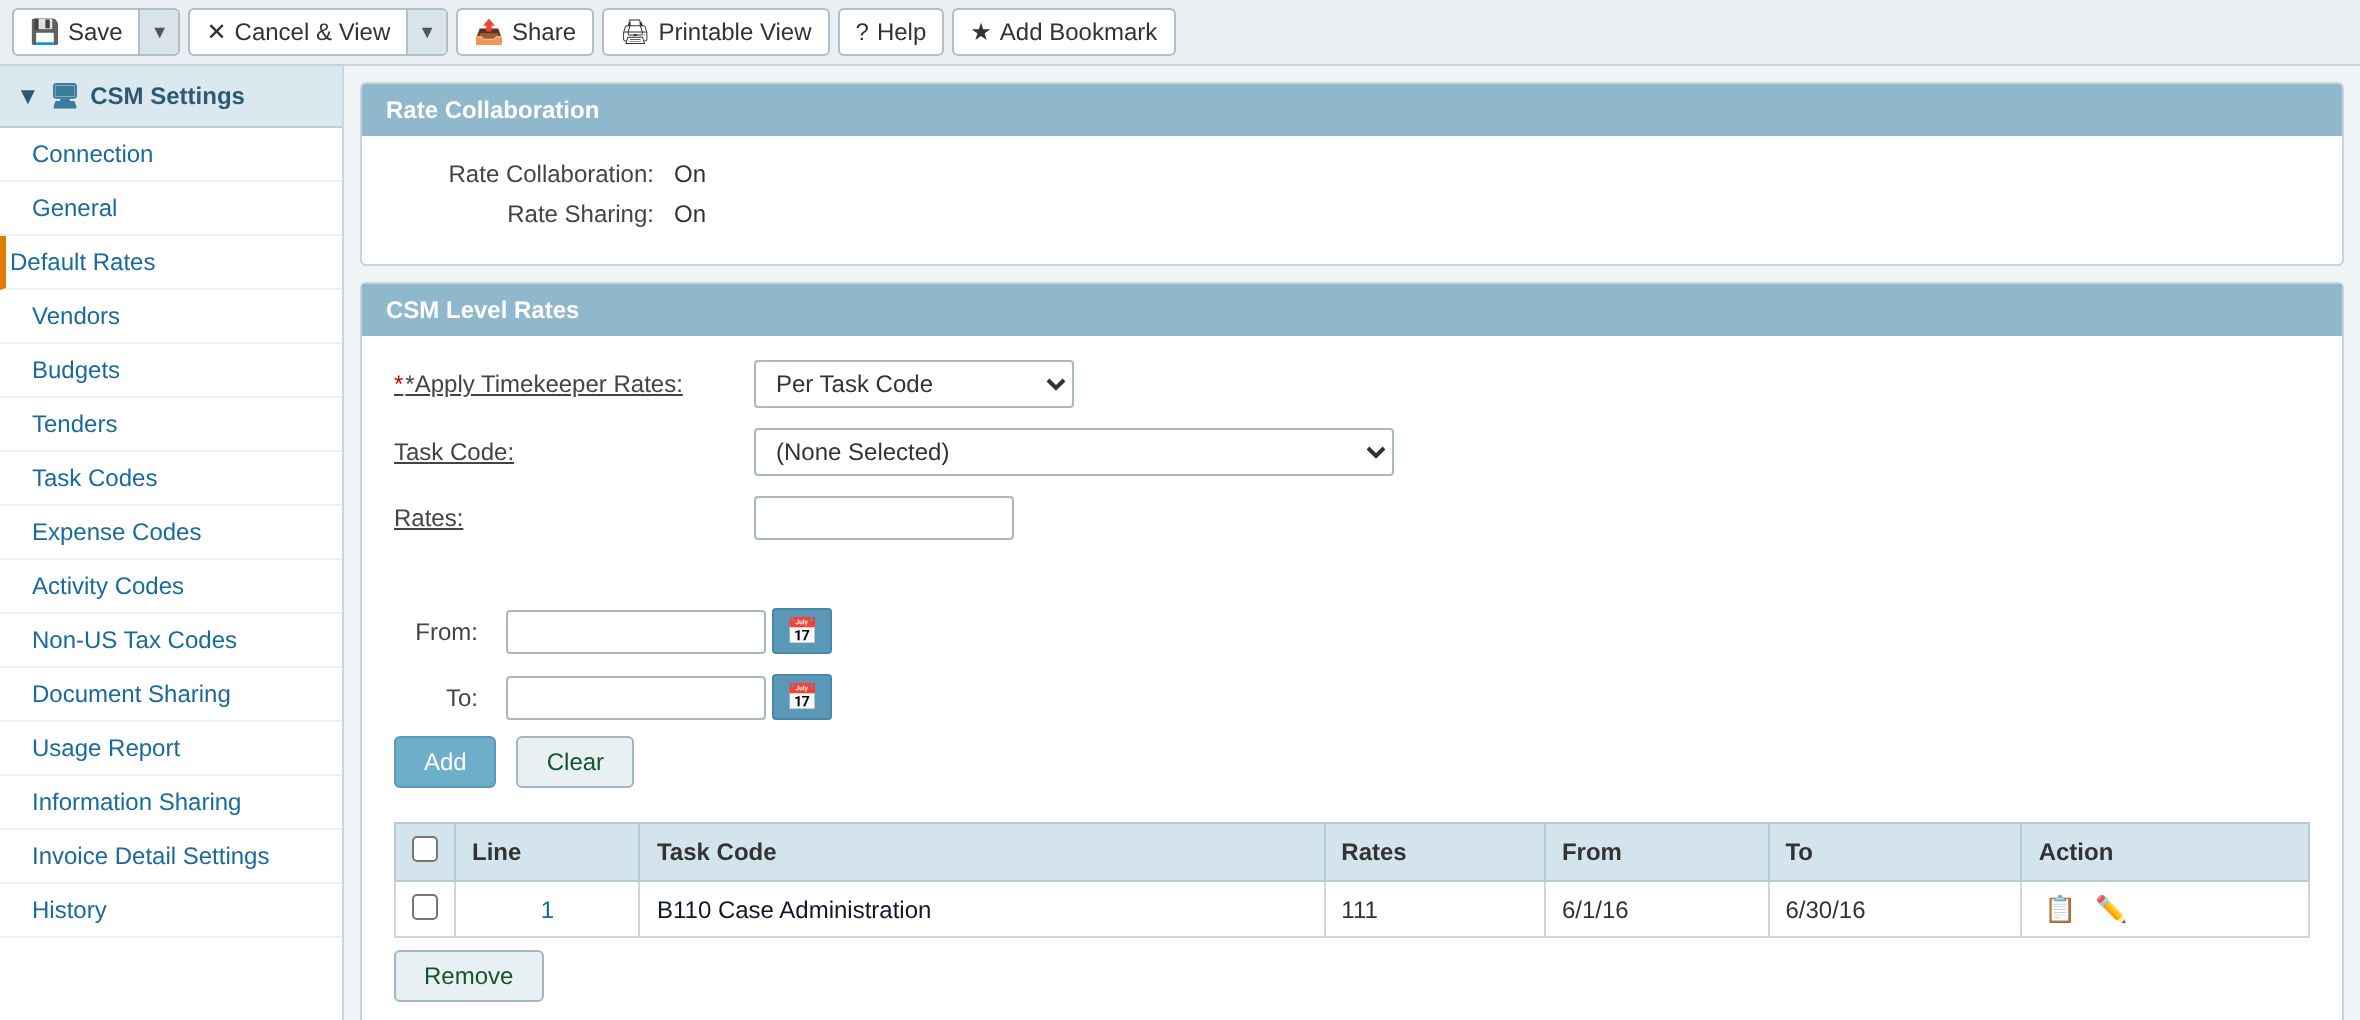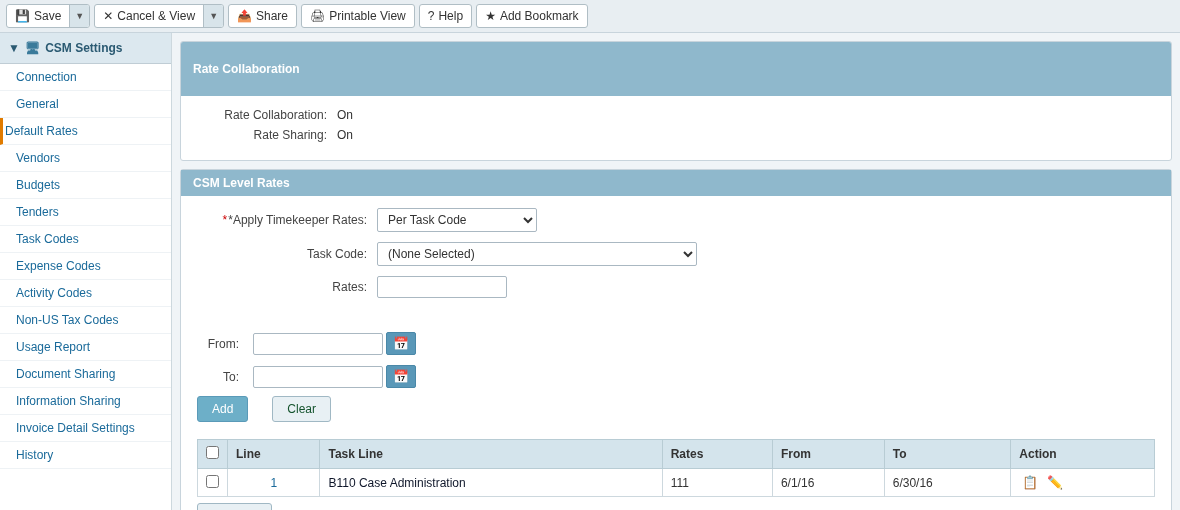--- a/index.html
+++ b/index.html
@@ -23,50 +23,50 @@
     .sidebar { width: 172px; background: #fff; border-right: 1px solid #cdd8de; overflow-y: auto; flex-shrink: 0; }
     .sidebar-header { display: flex; align-items: center; gap: 5px; padding: 8px 8px; background: #dce8ef; border-bottom: 1px solid #c0cdd5; font-weight: bold; color: #2b5a72; font-size: 12px; cursor: pointer; }
     .sidebar-item { padding: 6px 12px 6px 16px; color: #1a6a9a; cursor: pointer; border-bottom: 1px solid #eef2f5; }
     .sidebar-item.active-indicator { border-left: 3px solid #e07b00; padding-left: 2px; background: #fff; }
 
     
     .content { flex: 1; overflow-y: auto; padding: 0; background: #f0f4f7; }
 
     
     .panel { background: #fff; margin: 8px; border: 1px solid #c8d4dc; border-radius: 3px; }
-    .panel-header { background: #8fb8cc; color: #fff; padding: 20px 12px; font-size: 12px; font-weight: bold; border-radius: 2px 2px 0 0; }
+    .panel-header { background: #8fb8cc; color: #fff; padding: 6px 12px; font-size: 12px; font-weight: bold; border-radius: 2px 2px 0 0; }
     .panel-body { padding: 12px 16px; }
 
     .field-row { display: flex; align-items: center; margin-bottom: 6px; }
     .field-label { color: #444; min-width: 140px; text-align: right; padding-right: 10px; }
     .field-value { color: #333; }
 
     
     .csm-panel { background: #fff; margin: 8px; border: 1px solid #c8d4dc; border-radius: 3px; }
     .csm-panel-header { background: #8fb8cc; color: #fff; padding: 6px 12px; font-size: 12px; font-weight: bold; }
     .csm-panel-body { padding: 12px 16px; }
 
     .form-row { display: flex; align-items: center; margin-bottom: 10px; }
-    .form-label { color: #444; min-width: 180px; text-align: right; padding-right: 10px; }
+    .form-label { color: #444; min-width: 180px; padding-right: 10px; text-decoration: underline; }
     select, input[type="text"] {
       border: 1px solid #aab8c2; border-radius: 2px; padding: 3px 6px; font-size: 12px; background: #fff; color: #333;
     }
     select { min-width: 150px; }
     .task-code-select { min-width: 320px; }
     .rates-input { width: 130px; }
     .date-input { width: 130px; }
     .date-wrapper { display: flex; align-items: center; gap: 3px; }
     .cal-btn { background: #5a98b8; border: 1px solid #4a88a8; border-radius: 2px; padding: 3px 6px; cursor: pointer; color: #fff; font-size: 13px; }
     .right-field-row { display: flex; align-items: center; gap: 6px; }
 
     
     .btn { padding: 5px 14px; border-radius: 3px; border: 1px solid; cursor: pointer; font-size: 12px; }
     .btn-primary { background: #6dafc8; border-color: #5a9ab8; color: #fff; }
     .btn-secondary { background: #e8f0f4; border-color: #a0b8c4; color: #14532d; }
-    .btn-action { display: flex; gap: 24px; margin: 8px 0; }
+    .btn-action { display: flex; gap: 10px; margin: 8px 0; }
 
     
     .data-table { width: 100%; border-collapse: collapse; margin-top: 17px; }
     .data-table th { background: #d4e4ec; border: 1px solid #b8ccd4; padding: 6px 8px; text-align: left; color: #333; font-weight: bold; }
     .data-table td { border: 1px solid #cdd8de; padding: 5px 8px; background: #fff; color: #333; }
     .data-table td.num { text-align: center; color: #1a6a9a; }
     .data-table td.task-link { color: #0f172a; }
     .data-table .icon-btn { background: none; border: none; cursor: pointer; color: #5a8fa8; font-size: 13px; padding: 1px 3px; }
     .checkbox-col { width: 24px; text-align: center; }
 
@@ -140,24 +140,24 @@
     <div class="sidebar-item">
       <span>Expense Codes</span>
     </div>
     <div class="sidebar-item">
       <span>Activity Codes</span>
     </div>
     <div class="sidebar-item">
       <span>Non-US Tax Codes</span>
     </div>
     <div class="sidebar-item">
+      <span>Document Sharing</span>
+    </div>
+    <div class="sidebar-item">
       <span>Usage Report</span>
-    </div>
-    <div class="sidebar-item">
-      <span>Document Sharing</span>
     </div>
     <div class="sidebar-item">
       <span>Information Sharing</span>
     </div>
     <div class="sidebar-item">
       <span>Invoice Detail Settings</span>
     </div>
     <div class="sidebar-item">
       <span>History</span>
     </div>
@@ -233,21 +233,21 @@
         <div class="btn-action">
           <button class="btn btn-primary">Add</button>
           <button class="btn btn-secondary">Clear</button>
         </div>
 
         <table class="data-table">
           <thead>
             <tr>
               <th class="checkbox-col"><input type="checkbox" style=""></th>
               <th>Line</th>
-              <th>Task Line</th>
+              <th>Task Code</th>
               <th>Rates</th>
               <th>From</th>
               <th>To</th>
               <th>Action</th>
             </tr>
           </thead>
           <tbody>
             <tr>
               <td class="checkbox-col">
                 <input type="checkbox" style="">

